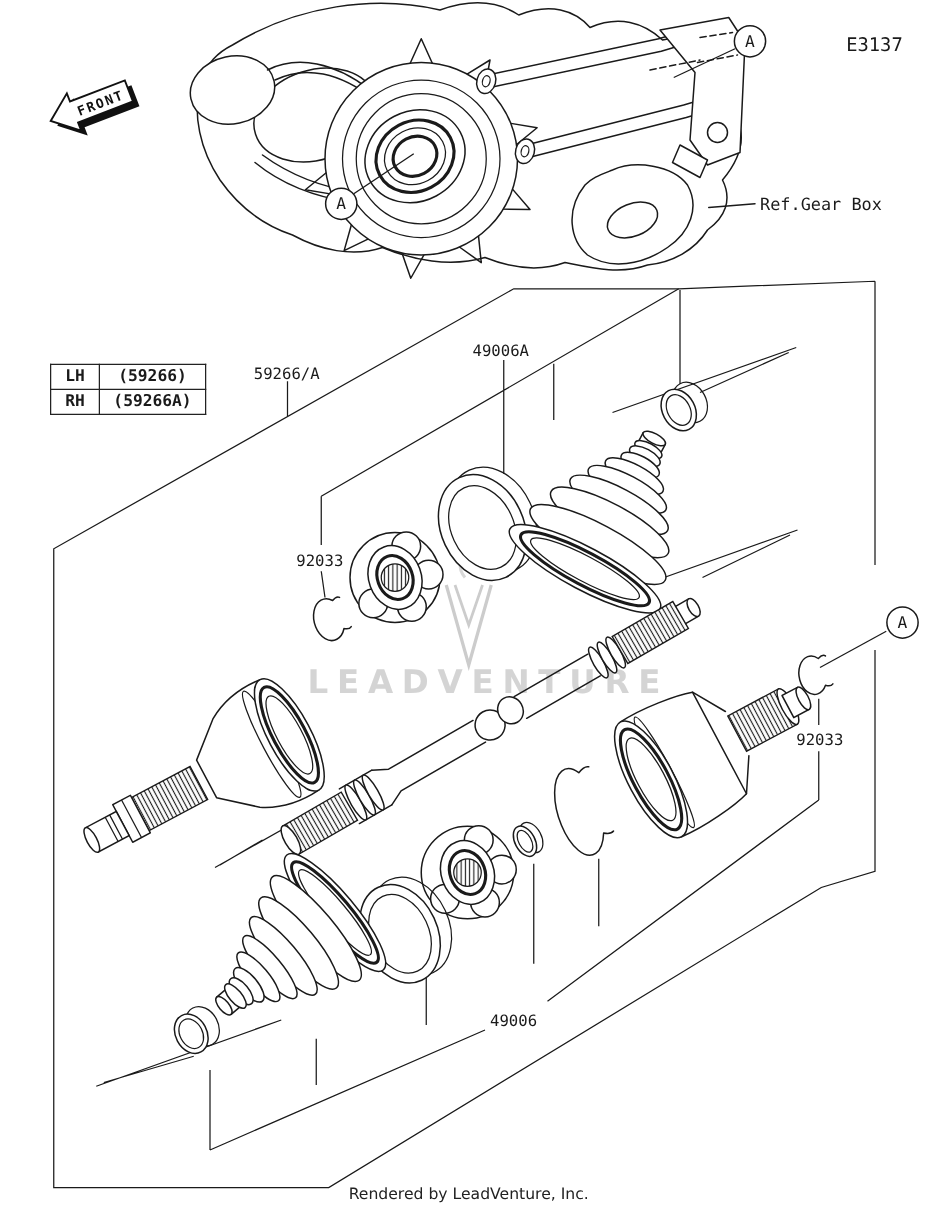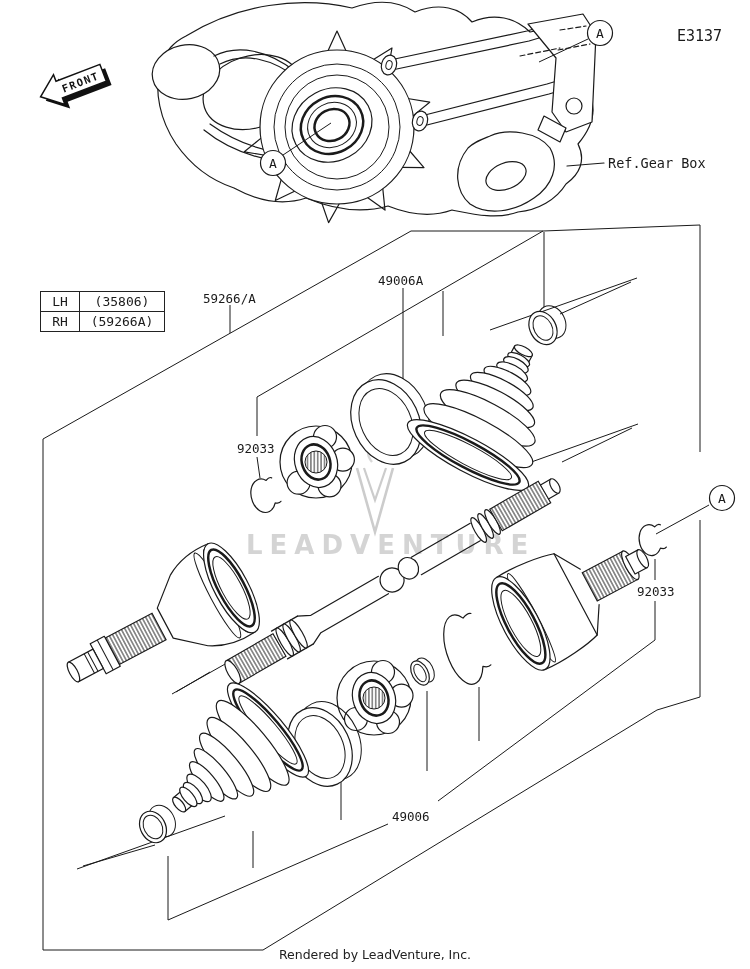--- a/index.html
+++ b/index.html
@@ -13,21 +13,21 @@
   .lbl{font-family:"DejaVu Sans Mono","Liberation Mono",monospace;font-size:12.5px;fill:#1a1a1a;}
   .code{font-family:"DejaVu Sans Mono","Liberation Mono",monospace;font-size:15px;fill:#1a1a1a;}
   .ref{font-family:"DejaVu Sans Mono","Liberation Mono",monospace;font-size:13.5px;fill:#1a1a1a;}
   .wm{font-family:"DejaVu Sans","Liberation Sans",sans-serif;font-weight:bold;font-size:26px;
       fill:#cacaca;letter-spacing:7px;opacity:.8;}
   .foot{font-size:12.5px;fill:#222;}
   .callout-letter{font-family:"DejaVu Sans Mono",monospace;font-size:13px;fill:#1a1a1a;}
   .front-txt{font-family:"DejaVu Sans Mono",monospace;font-size:10.5px;font-weight:bold;
       fill:#111;letter-spacing:1.5px;}
   .side-table{position:absolute;left:40px;top:291px;border-collapse:collapse;
-      font-family:"DejaVu Sans Mono","Liberation Mono",monospace;font-size:13px;color:#1a1a1a;}
+      font-family:"DejaVu Sans Mono","Liberation Mono",monospace;font-size:13px;color:#1a1a1a;font-weight:bold;}
   .side-table td{border:1.6px solid #222;height:19px;text-align:center;padding:0 4px;background:#fff;}
   .side-table td.c1{width:30px;}
   .side-table td.c2{width:76px;}
 </style>
 </head>
 <body>
 
 <div class="stage">
 
 <svg width="750" height="969" viewBox="0 0 750 969">
@@ -270,21 +270,21 @@
   <text class="lbl" x="637" y="596">92033</text>
   <text class="lbl" x="392" y="821">49006</text>
 
   <text class="foot" x="375" y="959" text-anchor="middle">Rendered by LeadVenture, Inc.</text>
 </svg>
 
 <table class="side-table">
   <tbody>
     <tr>
       <td class="c1">LH</td>
-      <td class="c2">(35806)</td>
+      <td class="c2">(59266)</td>
     </tr>
     <tr>
       <td class="c1">RH</td>
       <td class="c2">(59266A)</td>
     </tr>
   </tbody>
 </table>
 
 </div>
 

